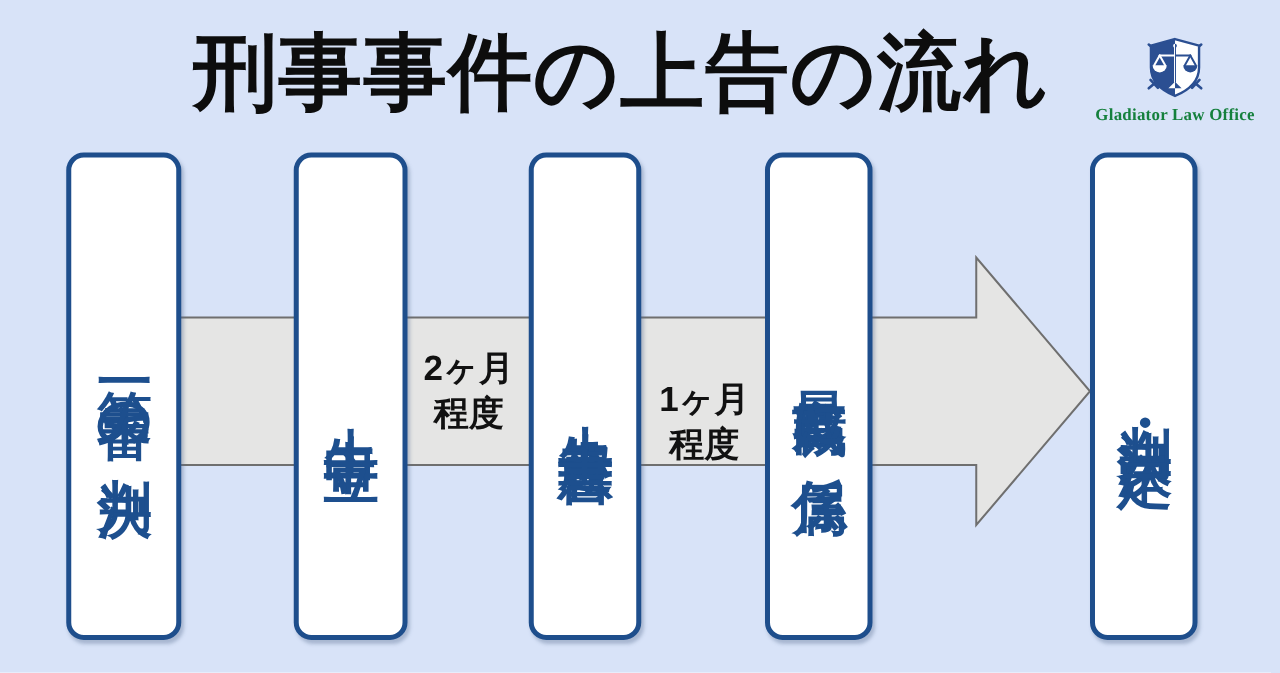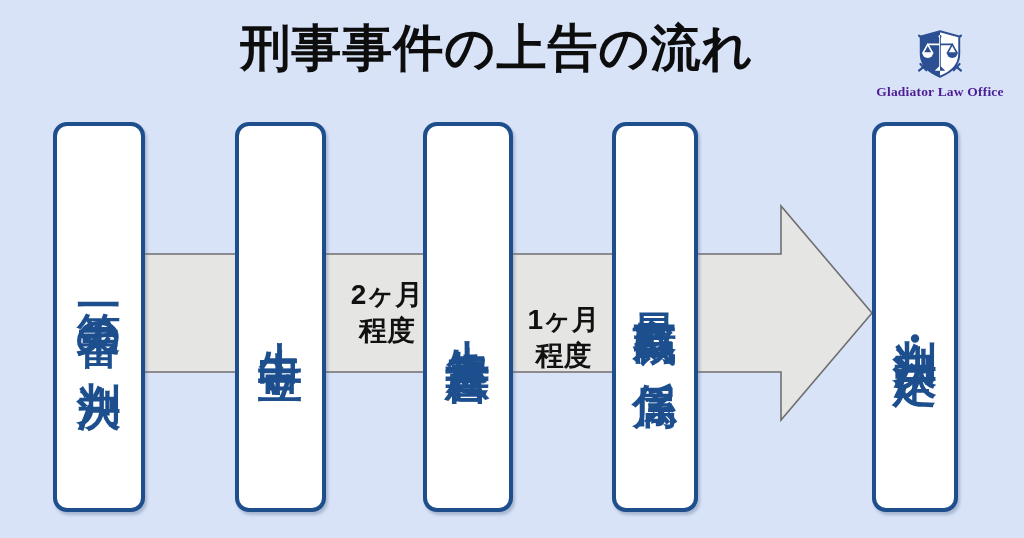--- a/index.html
+++ b/index.html
@@ -7,39 +7,39 @@
     position:relative;
     width:1024px;height:538px;
     background:#d8e3f8;
     overflow:hidden;
     font-family:"Liberation Sans","DejaVu Sans",sans-serif;
   }
   .title{
     position:absolute;
     left:0;top:20px;width:994px;
     text-align:center;
-    font-size:50px;
+    font-size:67px;
     font-weight:900;
     color:#0d0d0d;
     letter-spacing:1px;
     line-height:1.15;
   }
   .logo{
     position:absolute;
     left:872px;top:26px;width:136px;
     text-align:center;
   }
   .logo svg{display:block;margin:0 auto;}
   .logo-text{
     display:block;
     margin-top:2px;
     font-family:"Liberation Serif","DejaVu Serif",serif;
     font-size:13.5px;
     font-weight:700;
-    color:#4c1d95;
+    color:#15803d;
     letter-spacing:0.2px;
     white-space:nowrap;
   }
   .ribbon{
     position:absolute;left:0;top:0;
   }
   .duration{
     position:absolute;
     display:flex;
     align-items:center;
@@ -74,21 +74,21 @@
     letter-spacing:5px;
     line-height:1;
     white-space:nowrap;
   }
   .b1{left:53px;width:92px;}
   .b2{left:235px;width:91px;}
   .b3{left:423px;width:90px;}
   .b4{left:612px;width:86px;}
   .b5{left:872px;width:86px;}
   .d1{left:146px;top:254px;width:89px;height:118px;}
-  .d2{left:327px;top:254px;width:96px;height:118px;justify-content:flex-end;}
+  .d2{left:327px;top:254px;width:96px;height:118px;}
   .d3{left:514px;top:254px;width:99px;height:88px;margin-top:40px;}
   .d4{left:692px;top:254px;width:176px;height:118px;}
 </style>
 </head>
 <body>
 
 <div class="canvas">
 
   <svg class="ribbon" width="1024" height="538" viewBox="0 0 1024 538">
     <polygon points="143,254 781,254 781,206 872,313 781,420 781,372 143,372" fill="#e5e5e4" stroke="#6f6f6f" stroke-width="1.6"></polygon>

